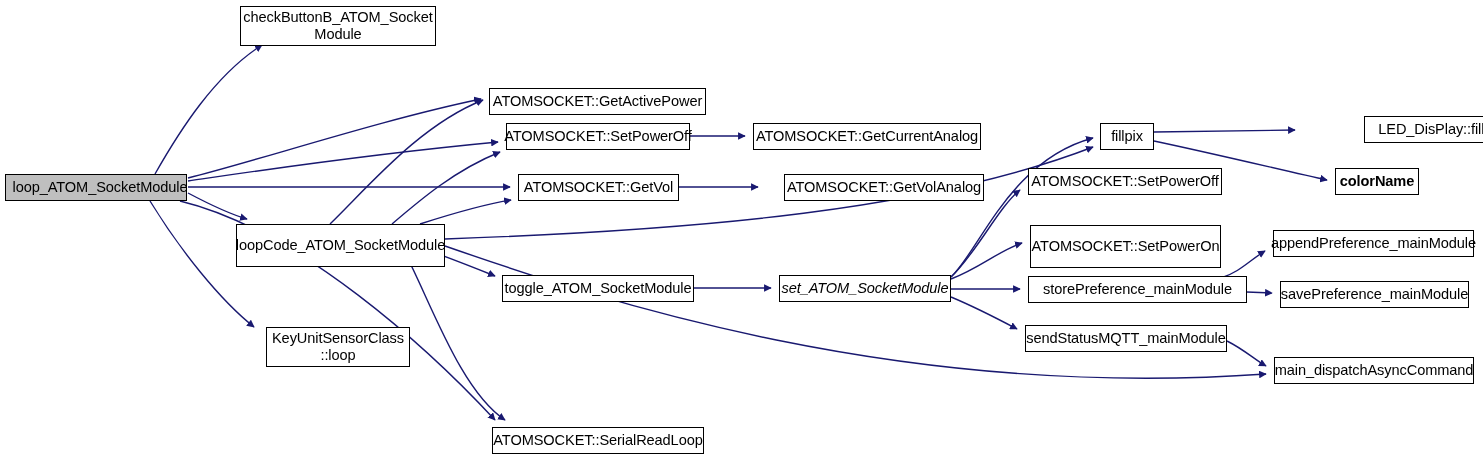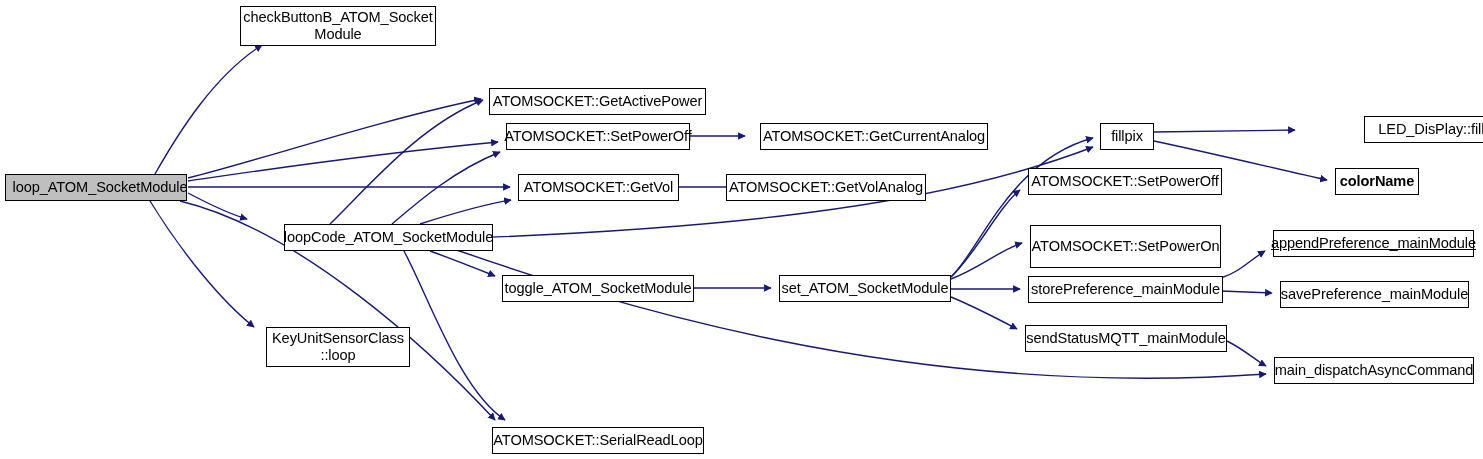--- a/index.html
+++ b/index.html
@@ -82,33 +82,33 @@
         <path d="M 1221 291 L 1272 293" fill="none" stroke="#191970" stroke-width="1.4" marker-end="url(#arrow)"></path>
         <path d="M 1227 341 C 1245 350 1255 360 1266 366" fill="none" stroke="#191970" stroke-width="1.4" marker-end="url(#arrow)"></path>
       </g>
   </svg>
   <div id="node-layer">
       <div class="node root" style="left: 5px; top: 174px; width: 182px; height: 27px; padding-left: 8px;">loop_ATOM_SocketModule</div>
       <div class="node" style="left: 240px; top: 6px; width: 196px; height: 40px;">checkButtonB_ATOM_Socket
 Module</div>
       <div class="node" style="left: 489px; top: 72px; width: 217px; height: 27px; margin-top: 16px;">ATOMSOCKET::GetActivePower</div>
       <div class="node" style="left: 506px; top: 123px; width: 184px; height: 27px;">ATOMSOCKET::SetPowerOff</div>
-      <div class="node" style="left: 753px; top: 123px; width: 228px; height: 27px; margin-left: 7px;">ATOMSOCKET::GetCurrentAnalog</div>
+      <div class="node" style="left: 753px; top: 123px; width: 228px; height: 27px;">ATOMSOCKET::GetCurrentAnalog</div>
       <div class="node" style="left: 518px; top: 174px; width: 161px; height: 27px;">ATOMSOCKET::GetVol</div>
-      <div class="node" style="left: 726px; top: 174px; width: 200px; height: 27px;">ATOMSOCKET::GetVolAnalog</div>
-      <div class="node" style="left: 236px; top: 224px; width: 209px; height: 27px; margin-left: 48px;">loopCode_ATOM_SocketModule</div>
+      <div class="node" style="left: 784px; top: 174px; width: 200px; height: 27px;">ATOMSOCKET::GetVolAnalog</div>
+      <div class="node" style="left: 236px; top: 224px; width: 209px; height: 43px;">loopCode_ATOM_SocketModule</div>
       <div class="node" style="left: 266px; top: 327px; width: 144px; height: 40px;">KeyUnitSensorClass
 ::loop</div>
       <div class="node" style="left: 502px; top: 275px; width: 192px; height: 27px;">toggle_ATOM_SocketModule</div>
       <div class="node" style="left: 492px; top: 427px; width: 212px; height: 27px;">ATOMSOCKET::SerialReadLoop</div>
-      <div class="node" style="left: 779px; top: 275px; width: 172px; height: 27px;">set_ATOM_SocketModule</div>
+      <div class="node" style="left: 779px; top: 275px; width: 172px; height: 27px; font-style: italic;">set_ATOM_SocketModule</div>
       <div class="node" style="left: 1100px; top: 123px; width: 54px; height: 27px;">fillpix</div>
       <div class="node" style="left: 1028px; top: 168px; width: 194px; height: 27px;">ATOMSOCKET::SetPowerOff</div>
       <div class="node" style="left: 1030px; top: 225px; width: 191px; height: 43px;">ATOMSOCKET::SetPowerOn</div>
-      <div class="node" style="left: 1028px; top: 276px; width: 195px; height: 27px;">storePreference_mainModule</div>
+      <div class="node" style="left: 1028px; top: 276px; width: 219px; height: 27px;">storePreference_mainModule</div>
       <div class="node" style="left: 1025px; top: 325px; width: 202px; height: 27px;">sendStatusMQTT_mainModule</div>
       <div class="node" style="left: 1364px; top: 116px; width: 143px; height: 27px; padding-left: 10px;">LED_DisPlay::fillpix</div>
       <div class="node" style="left: 1335px; top: 168px; width: 84px; height: 27px; font-weight: bold;">colorName</div>
-      <div class="node" style="left: 1273px; top: 230px; width: 201px; height: 27px; text-decoration: underline;">appendPreference_mainModule</div>
+      <div class="node" style="left: 1273px; top: 230px; width: 201px; height: 27px;">appendPreference_mainModule</div>
       <div class="node" style="left: 1280px; top: 281px; width: 189px; height: 27px;">savePreference_mainModule</div>
       <div class="node" style="left: 1274px; top: 357px; width: 200px; height: 27px;">main_dispatchAsyncCommand</div>
     </div>
 </div>
 
 </body></html>

